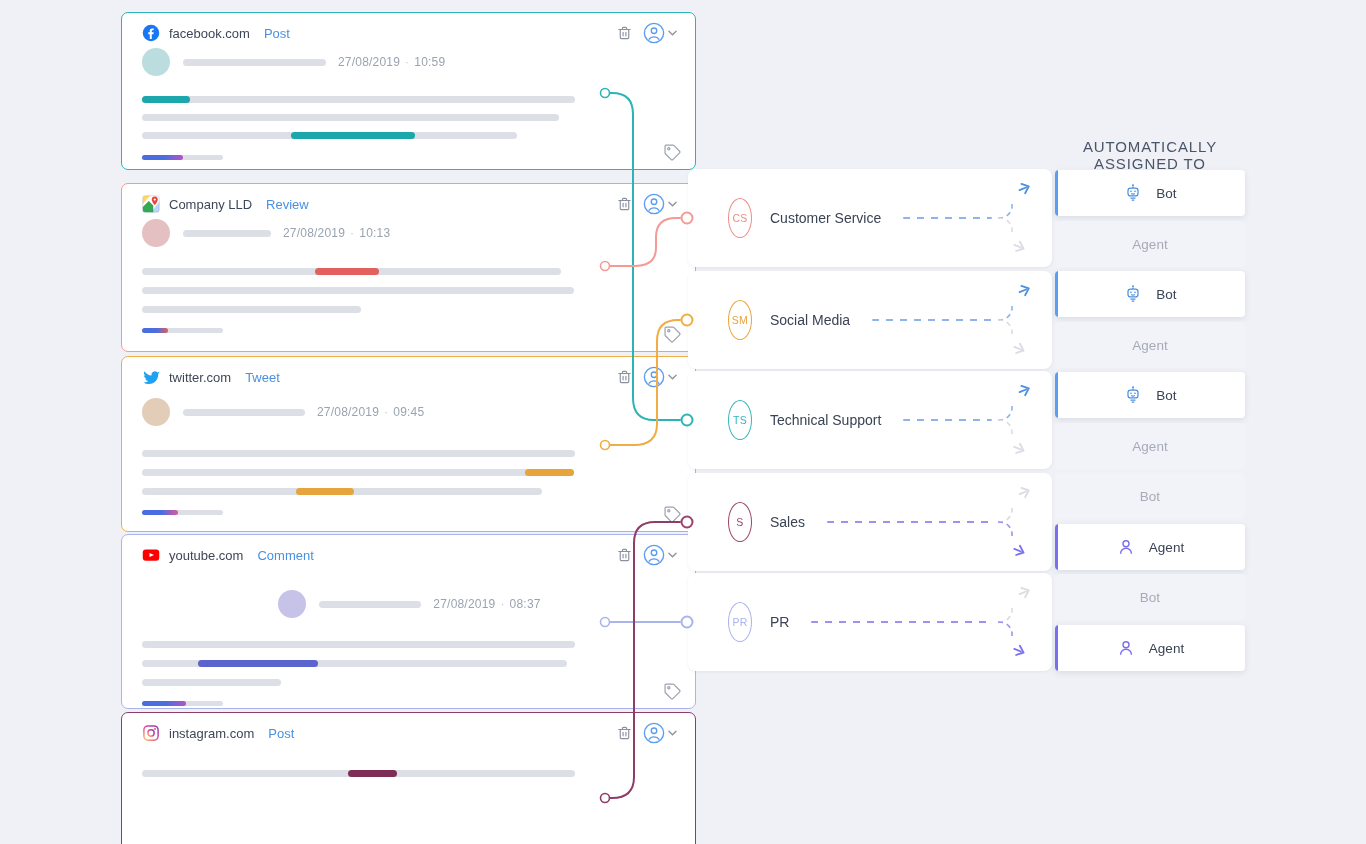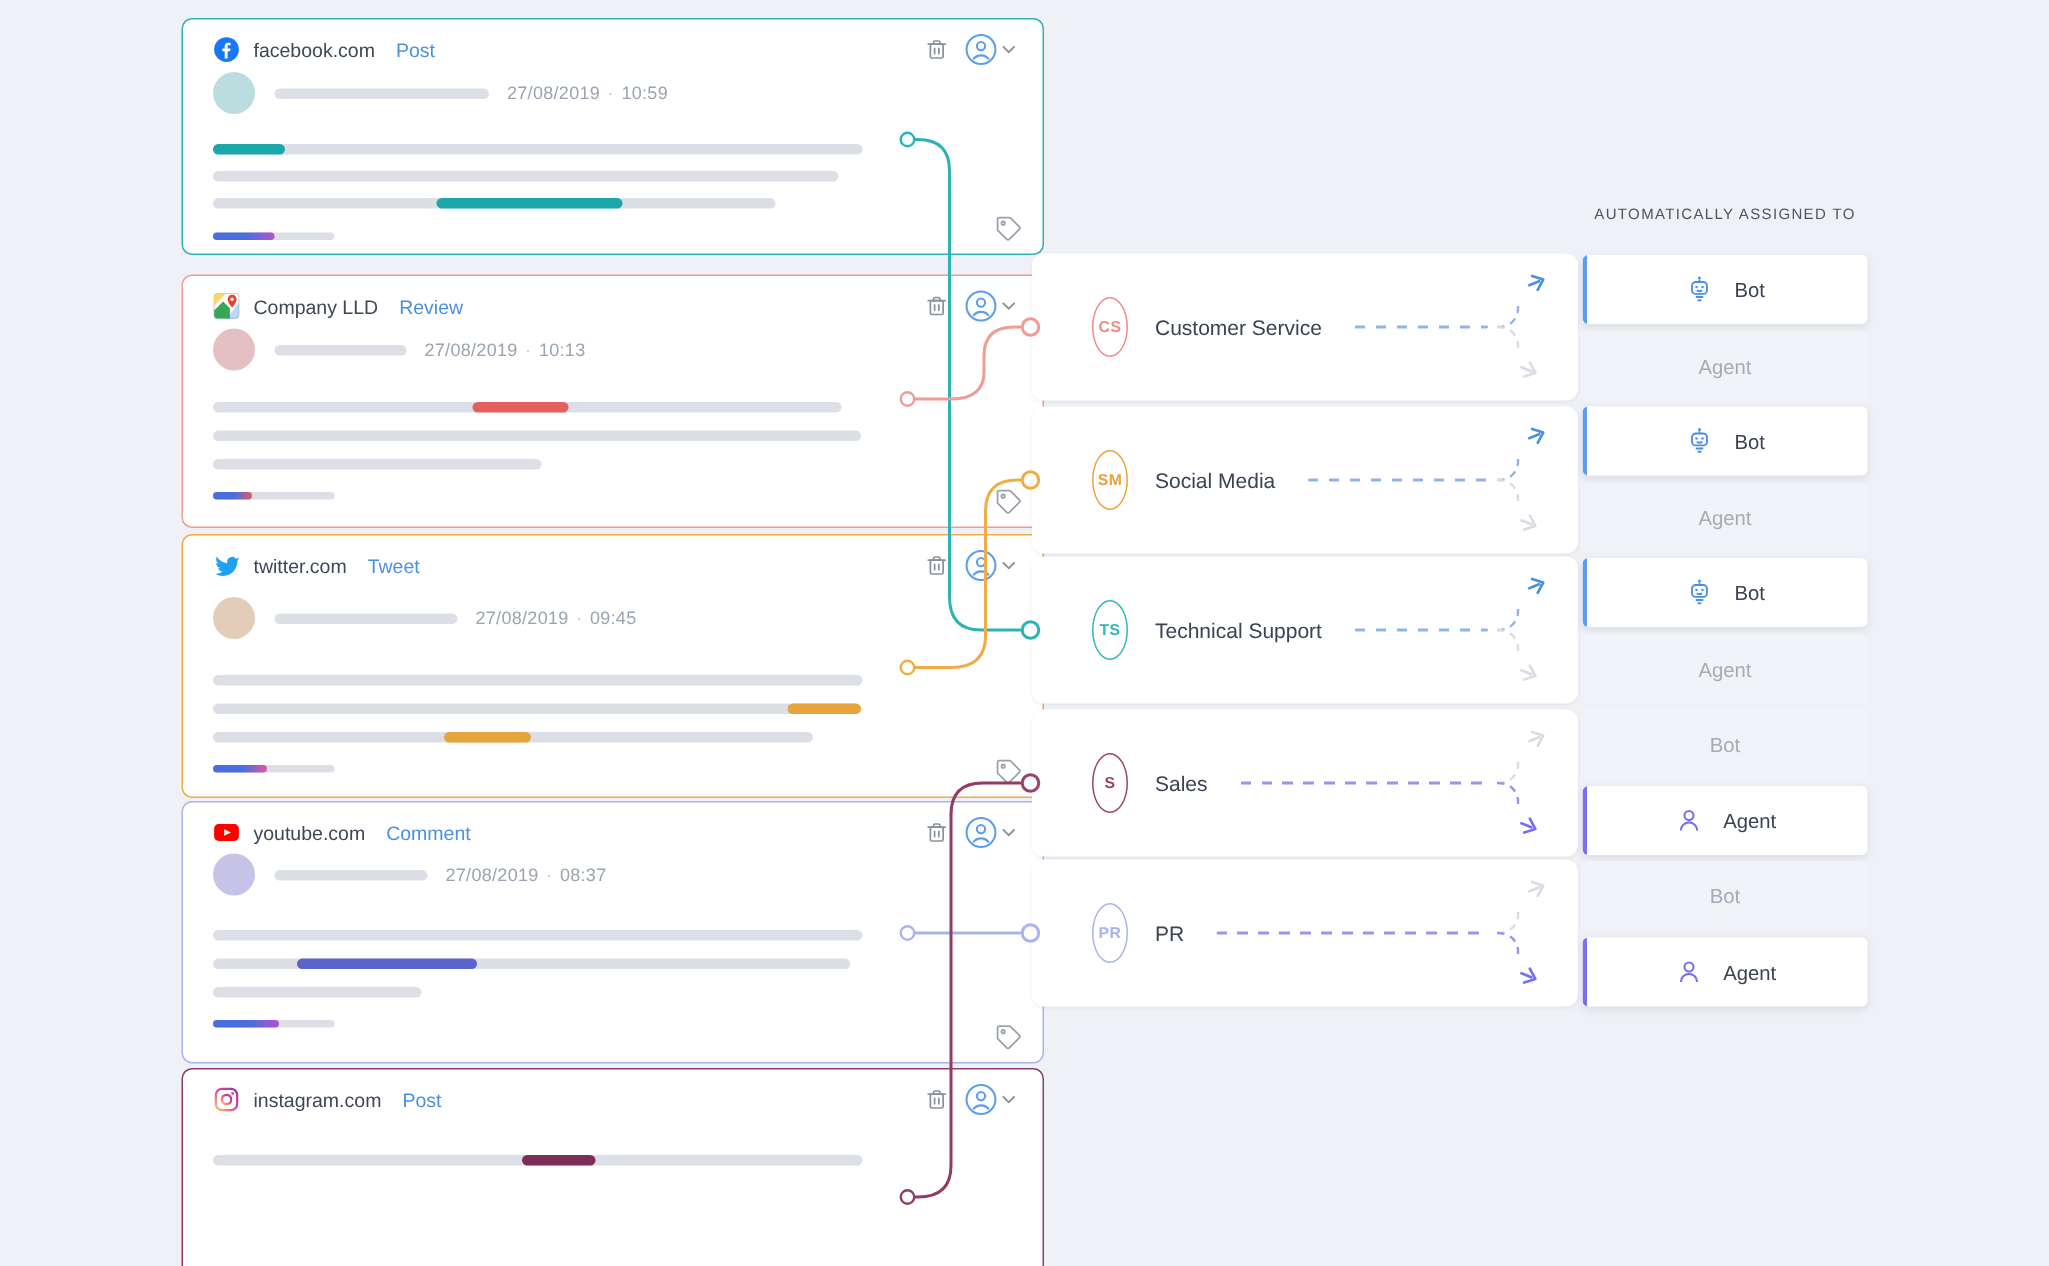--- a/index.html
+++ b/index.html
@@ -52,39 +52,39 @@
   .cat-card {
     position:absolute; left:688px; width:364px; height:98px;
     background:#fff; border-radius:8px;
     box-shadow:0 1px 3px rgba(40,50,80,.07);
     display:flex; align-items:center;
     padding-left:40px; padding-right:8px; z-index:2;
   }
   .badge {
     width:24px; height:40px; border-radius:50%; border:1.5px solid;
     display:inline-flex; align-items:center; justify-content:center;
-    font-size:10.5px; font-weight:700; letter-spacing:.3px; flex:none;
+    font-size:10.5px; font-weight:400; letter-spacing:.3px; flex:none;
   }
   .cat-label { margin-left:18px; font-size:14px; color:#3a4354; white-space:nowrap; }
   .dash { flex:1; height:2px; margin:0 4px 0 22px; border-radius:1px; }
   .dash.blue   { background:repeating-linear-gradient(90deg,#8fb4ec 0 7px,transparent 7px 14px); }
   .dash.purple { background:repeating-linear-gradient(90deg,#9b94ee 0 7px,transparent 7px 14px); }
   .fork { flex:none; }
   .fork .br { fill:none; stroke-width:1.6; stroke-dasharray:5 4; }
   .fork .ar path { fill:none; stroke-width:1.8; stroke-linecap:round; stroke-linejoin:round; }
   .fork .inactive { stroke:#d9dce3; }
   .fork .active-blue { stroke:#8fb4ec; }
   .fork .active-blue-arrow { stroke:#4a90e2; }
   .fork .active-purple { stroke:#9b94ee; }
   .fork .active-purple-arrow { stroke:#7a6ff0; }
 
   
   .assigned-header {
     position:absolute; left:1055px; top:138px; width:190px;
-    text-align:center; font-size:10px; letter-spacing:.9px;
+    text-align:center; font-size:15px; letter-spacing:.9px;
     color:#4b5568; z-index:2;
   }
   .opt {
     position:absolute; left:1055px; width:190px; height:46px;
     display:flex; align-items:center; justify-content:center; gap:13px;
     font-size:13.5px; border-radius:4px; cursor:pointer; z-index:2; overflow:hidden;
   }
   .opt.active { background:#fff; box-shadow:0 2px 6px rgba(40,50,80,.10); color:#3a4354; }
   .opt.inactive { background:#f2f3f8; color:#a6abb8; }
   .optbar { position:absolute; left:0; top:0; bottom:0; width:3px; display:block; }
@@ -318,21 +318,21 @@
             <circle cx="12" cy="12" r="10.5"></circle>
             <circle cx="12" cy="9.5" r="3"></circle>
             <path d="M6.3 19.2a7 7 0 0 1 11.4 0"></path>
           </svg>
         <svg width="9" height="6" viewBox="0 0 10 6" style="margin-left:3px">
             <path d="M1 1l4 4 4-4" stroke="#8a919e" fill="none" stroke-width="1.4" stroke-linecap="round"></path>
           </svg>
       </button>
     </span>
   </div>
-  <div class="pc-meta" style="margin-top:2px;">
+  <div class="pc-meta" style="margin-top:23px;justify-content:center;">
     <span class="avatar" style="background:#c7c2e8;"></span>
     <span class="name-bar" style="width:102px;"></span>
     <span class="pc-date">
       <span>27/08/2019</span><span class="dot">·</span><span>08:37</span>
     </span>
   </div>
   <div style="margin-top:23px;">
     <div class="bar" style="width:433px;margin-bottom:12px;"></div>
     <div class="bar" style="width:425px;margin-bottom:12px;">
         <span class="ov" style="left:56px;width:120px;background:#5a64cc;"></span>

